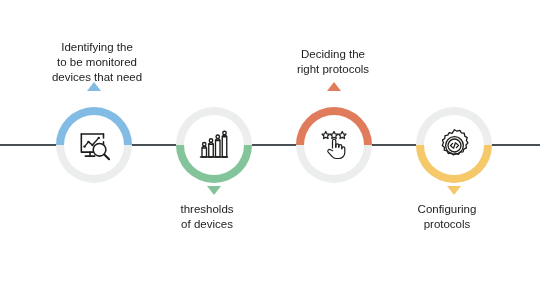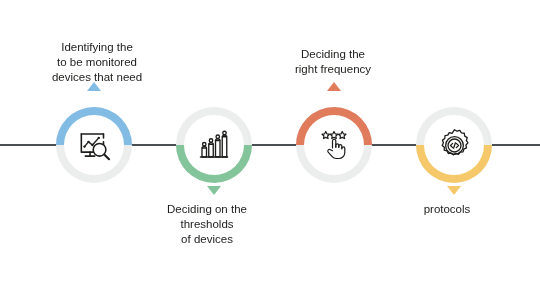--- a/index.html
+++ b/index.html
@@ -181,28 +181,27 @@
 
           <rect x="35" y="13" width="6" height="27"></rect>
           <circle cx="38" cy="8" r="2.3"></circle>
           <path d="M35.2 12.3 a3.4 3.4 0 0 1 5.6 0"></path>
         </svg>
       </span>
     </div>
   </div>
   <div class="pointer down" style="left:207px; top:186px; border-top-color:#84c49a;"></div>
   <div class="caption below" style="left:132px; top:202px;">
-    <div>Deciding on the</div>
     <div>thresholds</div>
     <div>of devices</div>
   </div>
 
   <div class="caption above" style="left:258px; top:47px;">
     <div>Deciding the</div>
-    <div>right frequency</div>
+    <div>right protocols</div>
   </div>
   <div class="pointer up" style="left:327px; top:82px; border-bottom-color:#e07b5c;"></div>
 
   <div class="node" style="left:296px;">
     <div class="halo"></div>
     <div class="arc top-half" style="background:#e07b5c;"></div>
     <div class="disc">
       <span>
         <svg width="36" height="36" viewBox="0 0 48 48" fill="none" stroke="#1d1d1b" stroke-width="1.6" stroke-linecap="round" stroke-linejoin="round">
 
@@ -233,16 +232,17 @@
 
           <path d="M21.6 21.2 L18.8 24 L21.6 26.8" stroke-width="1.6"></path>
           <path d="M26.4 21.2 L29.2 24 L26.4 26.8" stroke-width="1.6"></path>
           <path d="M25.2 20.4 L22.8 27.6" stroke-width="1.6"></path>
         </svg>
       </span>
     </div>
   </div>
   <div class="pointer down" style="left:447px; top:186px; border-top-color:#f5c96a;"></div>
   <div class="caption below" style="left:372px; top:202px;">
+    <div>Configuring</div>
     <div>protocols</div>
   </div>
 
 </div>
 
 </body></html>

